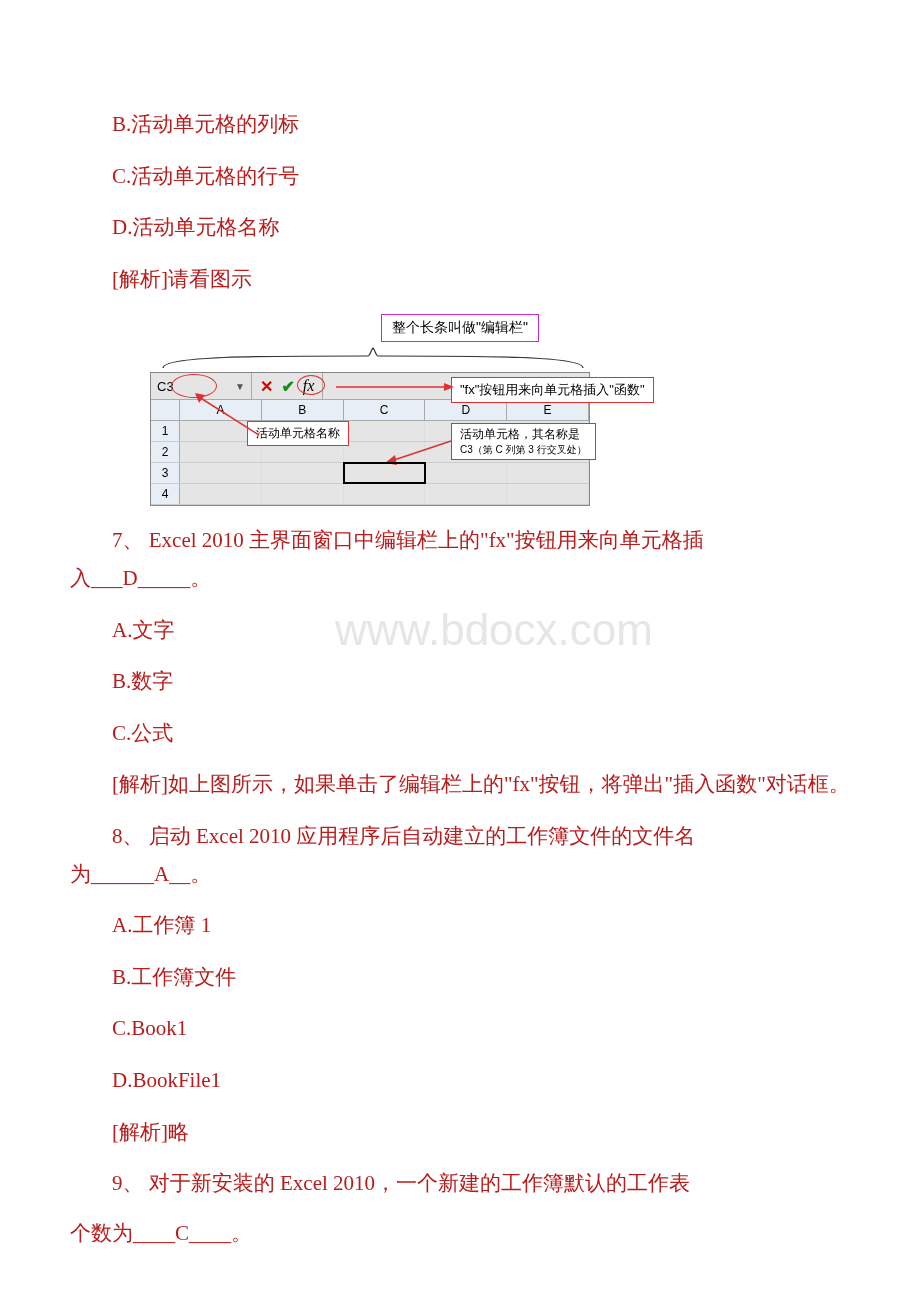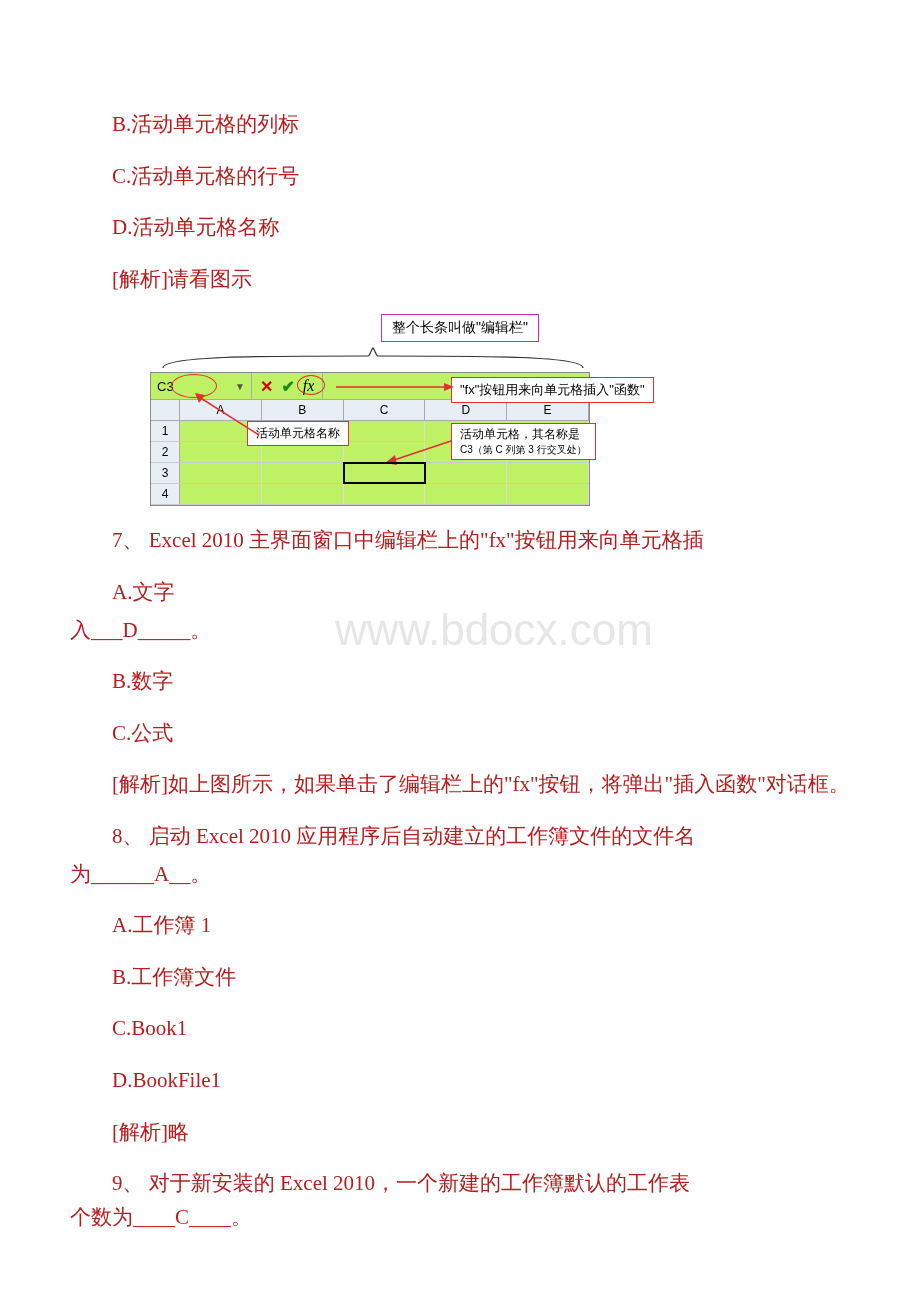--- a/index.html
+++ b/index.html
@@ -64,21 +64,21 @@
     margin: 0 0 2px 8px;
     position: relative;
   }
   .brace svg {
     width: 100%;
     height: 100%;
   }
 
   .excel-block {
     border: 1px solid #888;
-    background: #bef264;
+    background: #e5e5e5;
     width: 438px;
     position: relative;
   }
   .fx-row {
     height: 26px;
     display: flex;
     align-items: center;
     border-bottom: 1px solid #aaa;
     font-family: Arial, sans-serif;
     font-size: 13px;
@@ -317,30 +317,30 @@
         </div>
         <svg class="arrow-svg" style="left:232px; top:64px; width:72px; height:30px;">
           <line x1="68" y1="4" x2="8" y2="24" stroke="#e03030" stroke-width="1.5"></line>
           <polygon points="2,26 12,18 14,28" fill="#e03030"></polygon>
         </svg>
       </div>
     </div>
   </div>
 
   <div class="line indent">7、 Excel 2010 主界面窗口中编辑栏上的"fx"按钮用来向单元格插</div>
+  <div class="line" style="margin-top:4px;">入___D_____。</div>
   <div class="line indent">A.文字</div>
-  <div class="line" style="margin-top:4px;">入___D_____。</div>
   <div class="line indent">B.数字</div>
   <div class="line indent">C.公式</div>
   <div class="line indent">[解析]如上图所示，如果单击了编辑栏上的"fx"按钮，将弹出"插入函数"对话框。</div>
 
   <div class="line indent">8、 启动 Excel 2010 应用程序后自动建立的工作簿文件的文件名</div>
   <div class="line" style="margin-top:4px;">为______A__。</div>
   <div class="line indent">A.工作簿 1</div>
   <div class="line indent">B.工作簿文件</div>
   <div class="line indent">C.Book1</div>
   <div class="line indent">D.BookFile1</div>
   <div class="line indent"> [解析]略</div>
 
   <div class="line indent">9、 对于新安装的 Excel 2010，一个新建的工作簿默认的工作表</div>
-  <div class="line" style="margin-top:0;">个数为____C____。</div>
+  <div class="line" style="margin-top:16px;">个数为____C____。</div>
 
 </div>
 
 </body></html>

